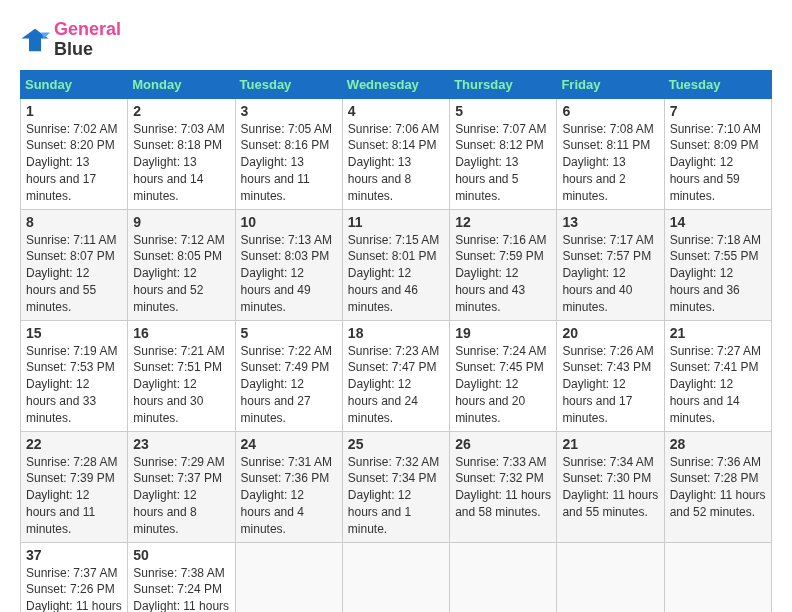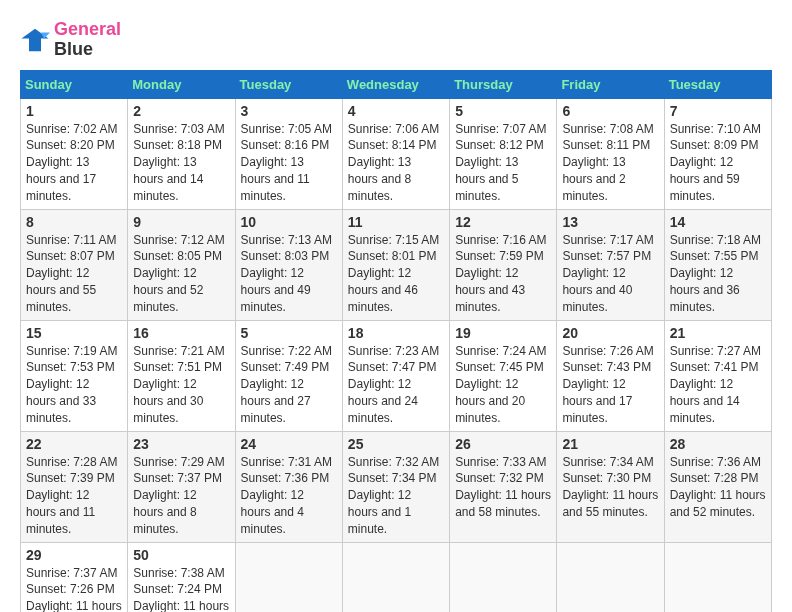--- a/index.html
+++ b/index.html
@@ -234,21 +234,21 @@
           <span class="day-num">21</span>
           <div class="cell-content">Sunrise: 7:34 AM<br>Sunset: 7:30 PM<br>Daylight: 11 hours and 55 minutes.</div>
         </td>
         <td>
           <span class="day-num">28</span>
           <div class="cell-content">Sunrise: 7:36 AM<br>Sunset: 7:28 PM<br>Daylight: 11 hours and 52 minutes.</div>
         </td>
       </tr>
       <tr>
         <td>
-          <span class="day-num">29</span>
+          <span class="day-num">37</span>
           <div class="cell-content">Sunrise: 7:37 AM<br>Sunset: 7:26 PM<br>Daylight: 11 hours and 48 minutes.</div>
         </td>
         <td>
           <span class="day-num">50</span>
           <div class="cell-content">Sunrise: 7:38 AM<br>Sunset: 7:24 PM<br>Daylight: 11 hours and 45 minutes.</div>
         </td>
         <td class="empty"></td>
         <td class="empty"></td>
         <td class="empty"></td>
         <td class="empty"></td>

